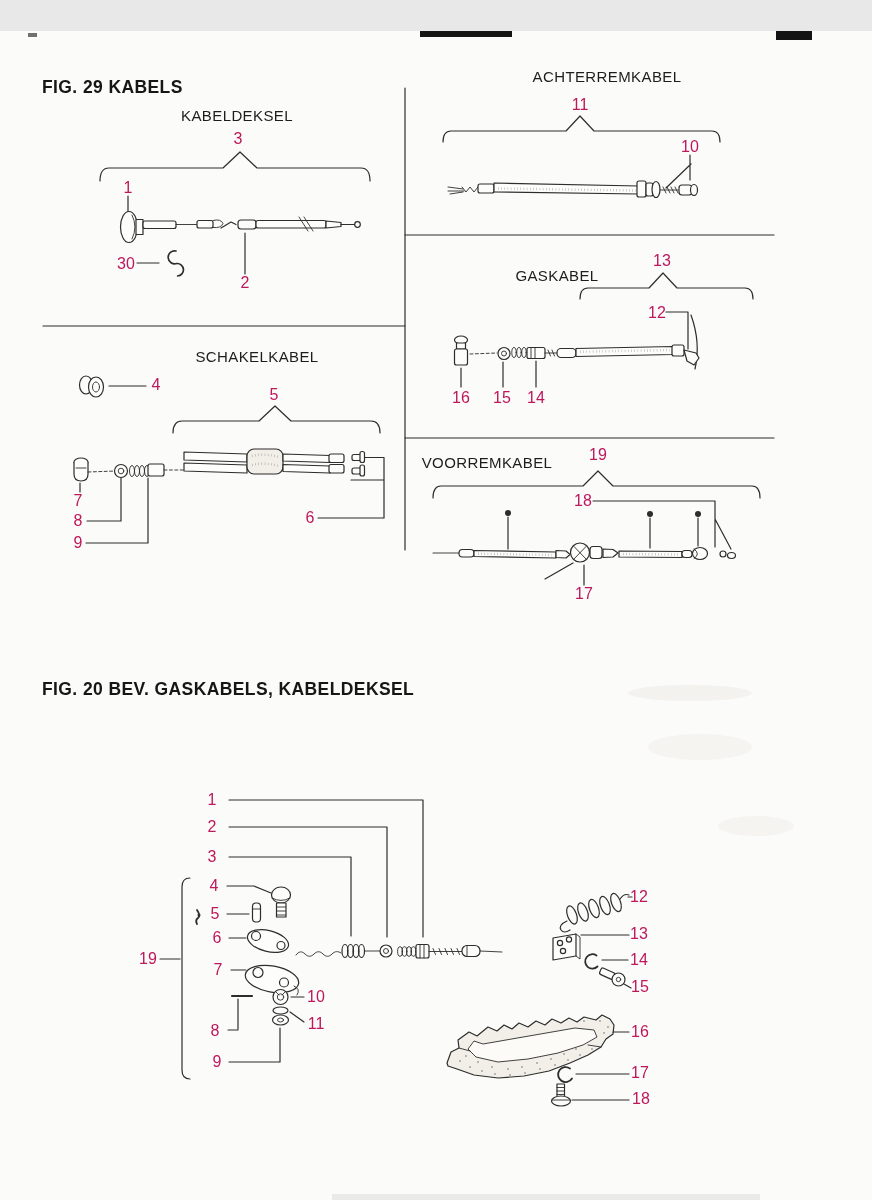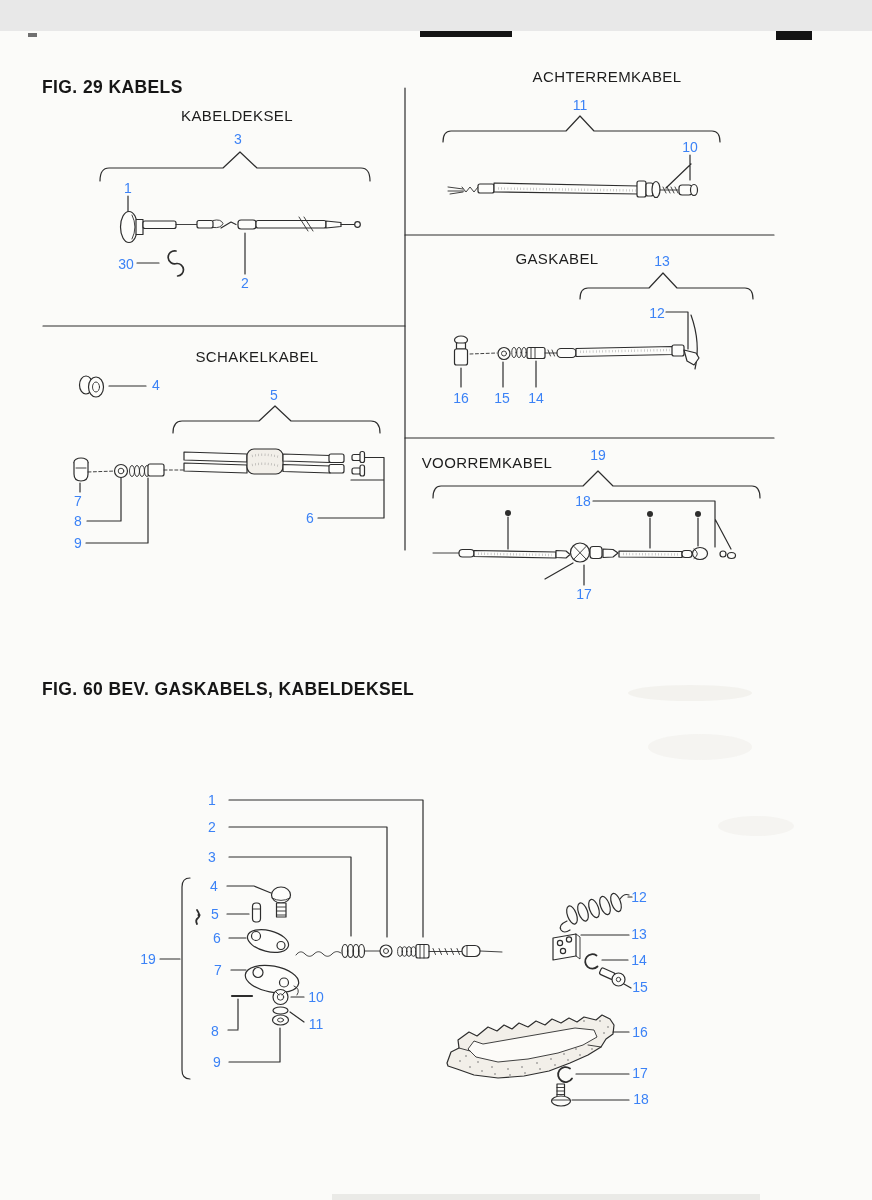--- a/index.html
+++ b/index.html
@@ -9,21 +9,21 @@
   .ln{fill:none;stroke:#2d2d2d;stroke-width:1.2;stroke-linecap:round;stroke-linejoin:round;}
   .thin{stroke-width:0.9;}
   .thick{stroke-width:2.2;}
   .fw{fill:#fdfdfb;stroke:#2d2d2d;stroke-width:1.2;stroke-linejoin:round;}
   .fl{fill:#f2efe9;stroke:#2d2d2d;stroke-width:1.2;stroke-linejoin:round;}
   .dot{fill:#2d2d2d;stroke:none;}
   .speck{fill:none;stroke:#6f6f6f;stroke-width:2.4;stroke-dasharray:.6 2.6;opacity:.55;}
   .dash{stroke-dasharray:3 2.4;}
   .smudge{fill:#edebe6;stroke:none;}
   .mark{fill:#141414;stroke:none;}
-  .lbl{position:absolute;transform:translate(-50%,-50%);font-size:14px;color:#3b82f6;white-space:nowrap;}
+  .lbl{position:absolute;transform:translate(-50%,-50%);font-size:16px;color:#be185d;white-space:nowrap;}
   .sec-title{position:absolute;transform:translateX(-50%);font-size:15px;font-weight:normal;
              letter-spacing:.4px;color:#1d1d1d;white-space:nowrap;}
   .fig-title{position:absolute;font-size:17.5px;font-weight:bold;letter-spacing:.4px;
              color:#161616;white-space:nowrap;}
 </style>
 </head>
 <body>
 
 <div id="page">
 
@@ -304,26 +304,26 @@
         <rect class="fw" x="557" y="1053" width="7.5" height="13"></rect>
         <path class="ln thin" d="M557 1056.5 H564.5 M557 1060 H564.5 M557 1063.5 H564.5"></path>
         <ellipse class="fw" cx="561" cy="1070" rx="9.5" ry="5"></ellipse>
         <path class="ln thin" d="M552 1069 H570"></path>
         <path class="ln" d="M572 1069 H629"></path>
       </g>
     </g>
   </svg>
 
   <span class="fig-title" style="left:42px;top:46px">FIG. 29 KABELS</span>
-  <span class="fig-title" style="left:42px;top:648px">FIG. 60 BEV. GASKABELS, KABELDEKSEL</span>
+  <span class="fig-title" style="left:42px;top:648px">FIG. 20 BEV. GASKABELS, KABELDEKSEL</span>
 
   <span class="sec-title" style="left:237px;top:76px">KABELDEKSEL</span>
   <span class="sec-title" style="left:607px;top:37px">ACHTERREMKABEL</span>
   <span class="sec-title" style="left:257px;top:317px">SCHAKELKABEL</span>
-  <span class="sec-title" style="left:557px;top:219px">GASKABEL</span>
+  <span class="sec-title" style="left:557px;top:236px">GASKABEL</span>
   <span class="sec-title" style="left:487px;top:423px">VOORREMKABEL</span>
 
   <span class="lbl" style="left:238px;top:108px">3</span>
   <span class="lbl" style="left:128px;top:157px">1</span>
   <span class="lbl" style="left:126px;top:233px">30</span>
   <span class="lbl" style="left:245px;top:252px">2</span>
 
   <span class="lbl" style="left:580px;top:74px">11</span>
   <span class="lbl" style="left:690px;top:116px">10</span>
 

